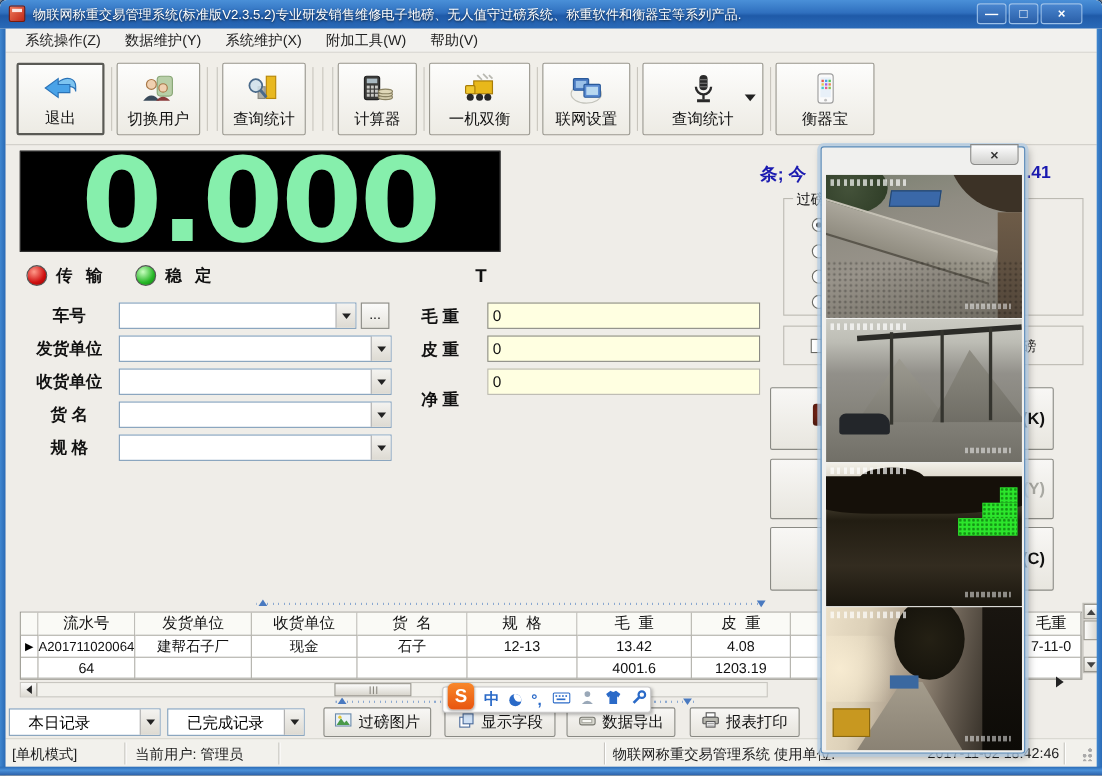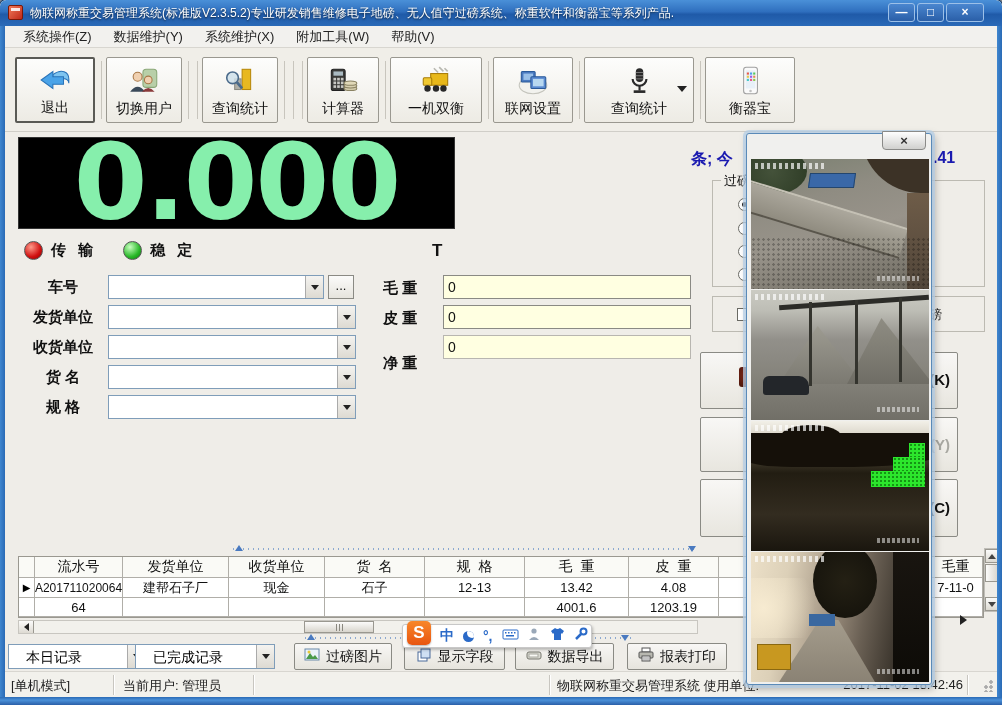--- a/index.html
+++ b/index.html
@@ -95,21 +95,21 @@
 #hscroll{left:18px;top:620px;width:680px;height:14px;background:#F2F1EC;border:1px solid #c8c6c0}
 #hs-left{position:absolute;left:0;top:0;width:15px;height:12px;background:linear-gradient(#FBFBFA,#DDDAD2);border-right:1px solid #9a9890;display:flex;align-items:center;justify-content:center}
 .t-l{width:0;height:0;border-top:4px solid transparent;border-bottom:4px solid transparent;border-right:5px solid #222}
 #hs-thumb{position:absolute;left:285px;top:0;width:70px;height:12px;background:linear-gradient(#FBFBFA,#D8D5CD);border:1px solid #9a9890;display:flex;align-items:center;justify-content:center;gap:2px}
 #hs-thumb i{display:block;width:1px;height:7px;background:#8a8880}
 
 
 .bcombo{position:absolute;top:644px;height:25px;background:#fff;border:1px solid #7F9DB9;display:flex;font-size:14px}
 .bcombo .cfield{flex:1;padding:4px 0 0 17px;white-space:nowrap}
 #combo-range{left:8px;width:138px}
-#combo-status{left:135px;width:140px}
+#combo-status{left:152px;width:125px}
 .bbtn{position:absolute;top:643px;height:27px;border:1px solid #8a8a84;border-radius:2px;background:linear-gradient(#F8F7F5,#E6E4DD);display:flex;align-items:center;justify-content:center;gap:6px;font-size:14px;color:#111}
 #btn-photo{left:294px;width:98px}
 #btn-fields{left:404px;width:101px}
 #btn-export{left:515px;width:99px}
 #btn-print{left:627px;width:100px}
 
 
 #ime{left:402px;top:624px;width:190px;height:24px;background:#fff;border:1px solid #c8c8c8;border-radius:3px;box-shadow:1px 2px 3px rgba(0,0,0,.25);display:flex;align-items:center;gap:9px;padding-left:4px;z-index:30}
 #ime-logo{width:24px;height:24px;margin-top:-6px;background:linear-gradient(#f8872a,#e85510);border-radius:5px;color:#fff;font-weight:bold;font-size:17px;text-align:center;line-height:24px;box-shadow:0 1px 2px rgba(0,0,0,.3)}
 .ime-t{color:#2a6ac8;font-weight:bold;font-size:14px}

